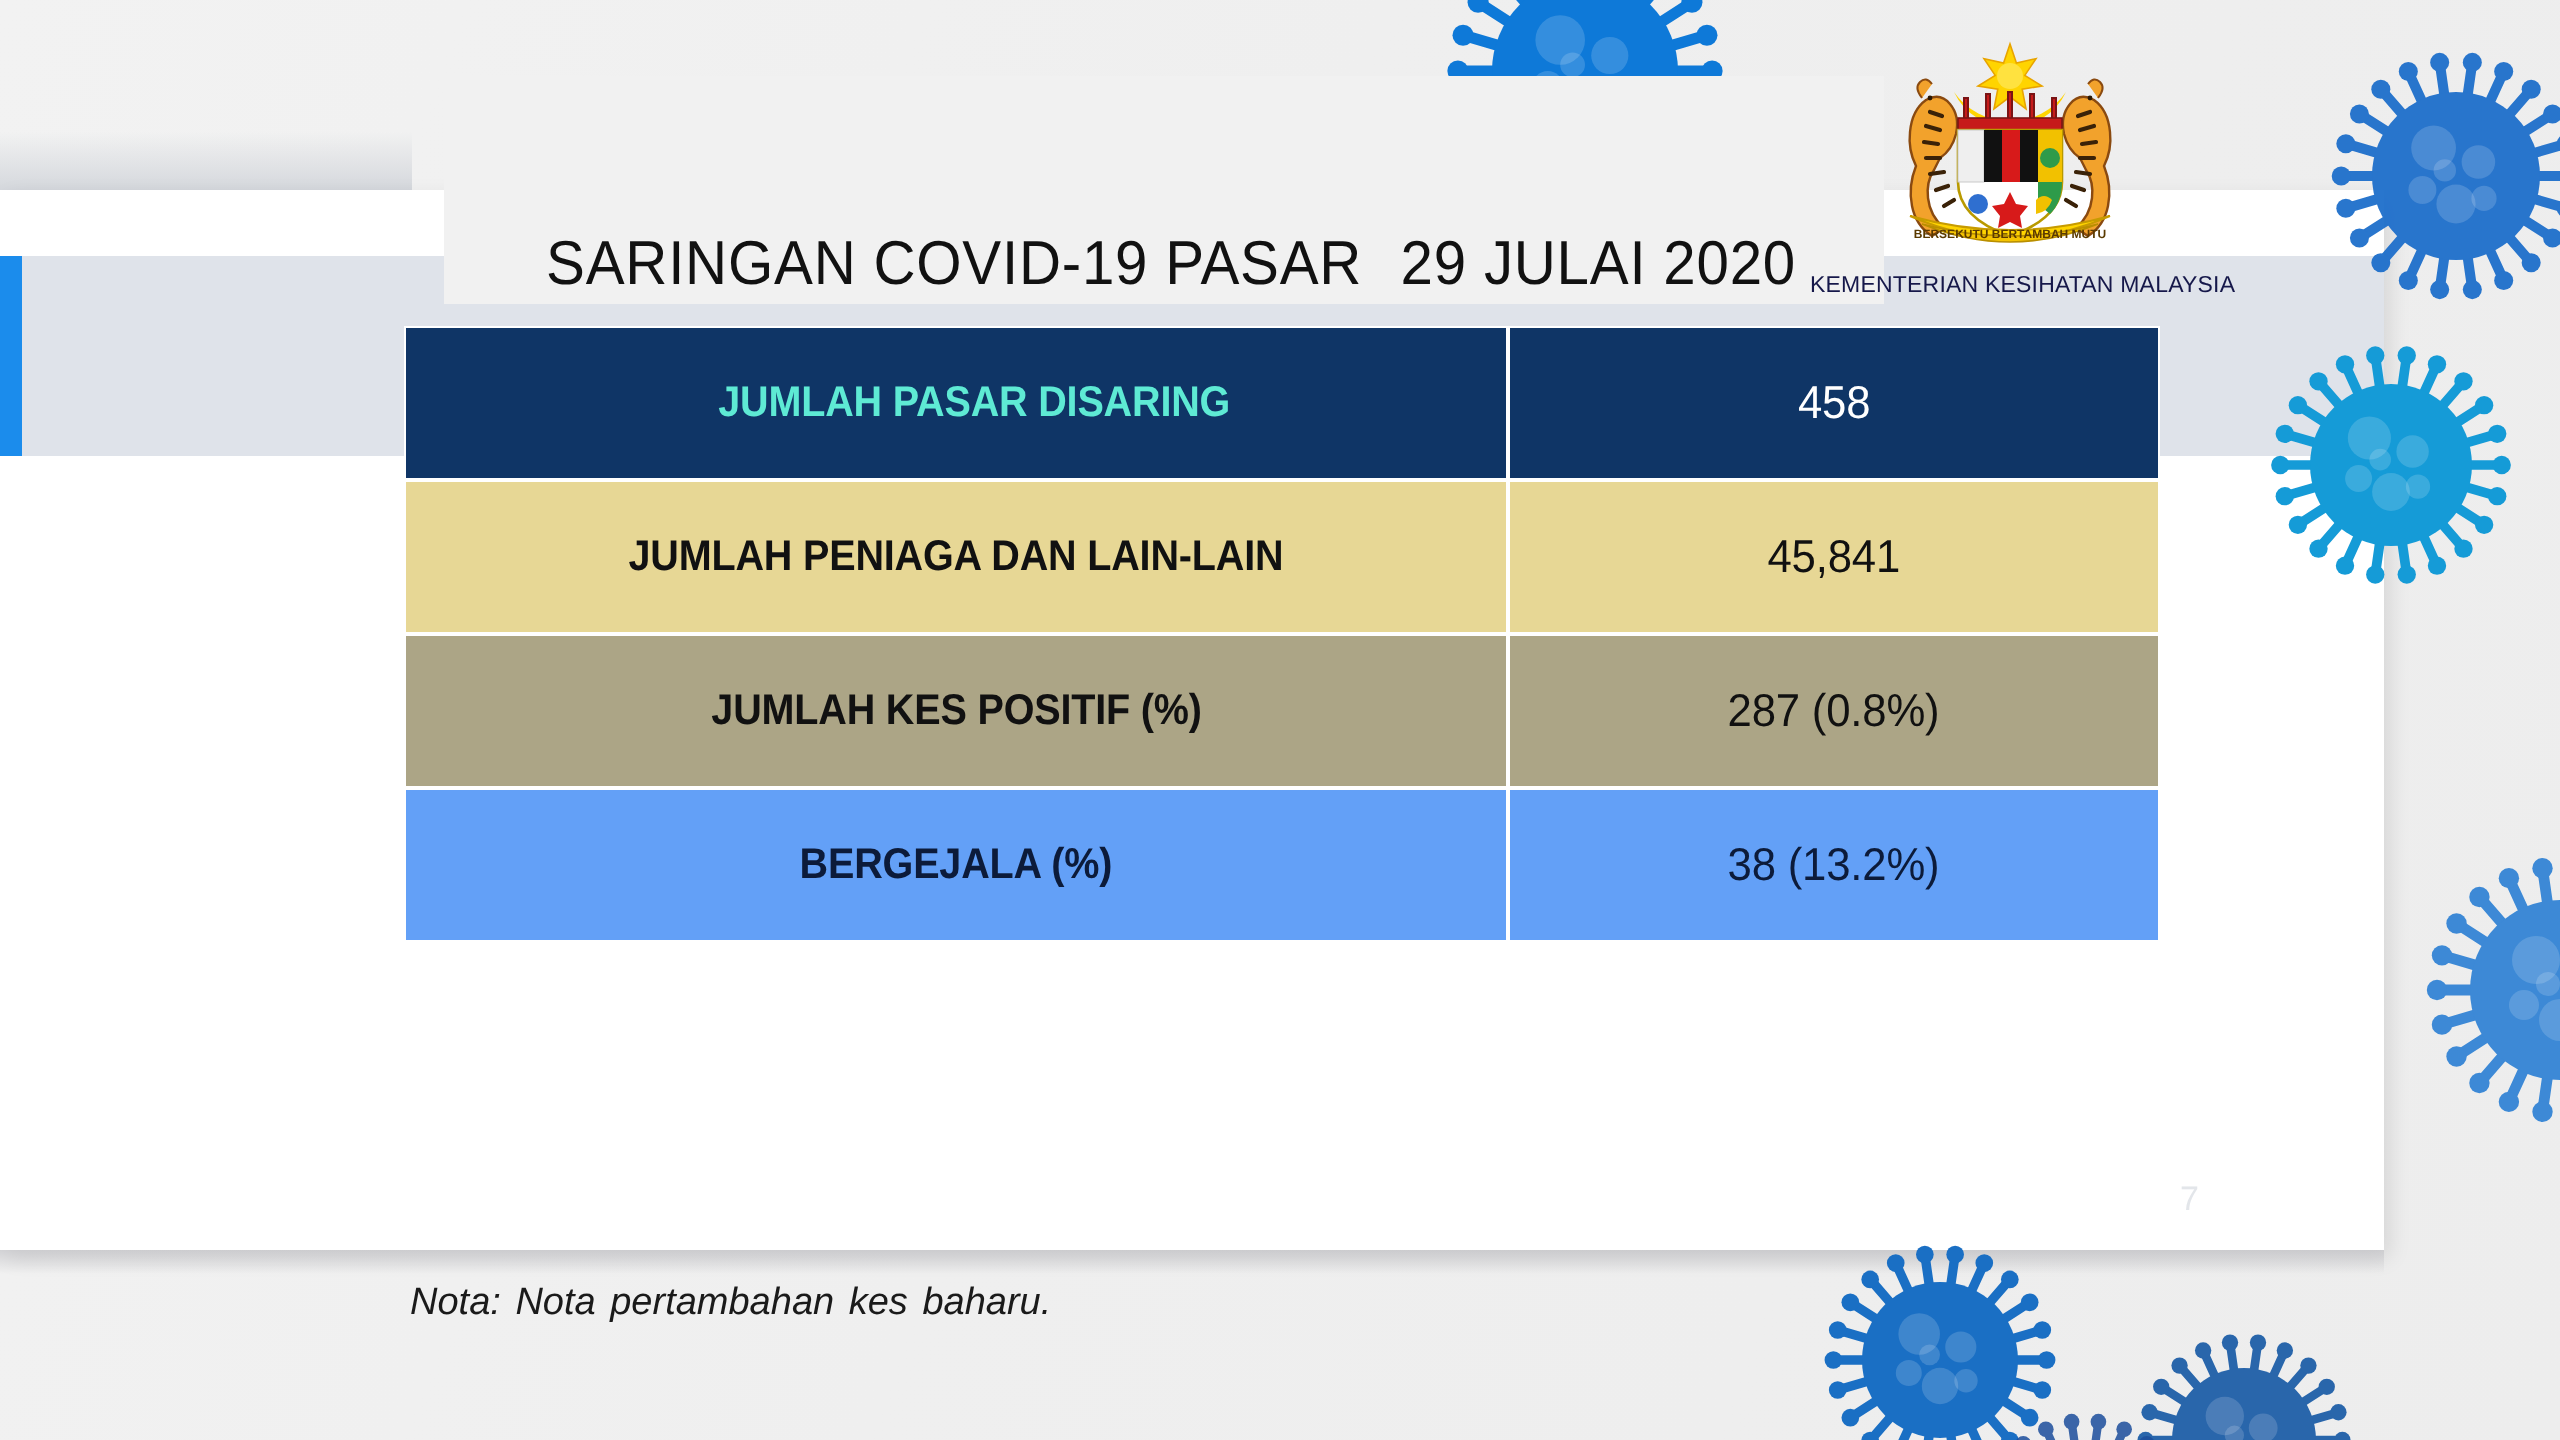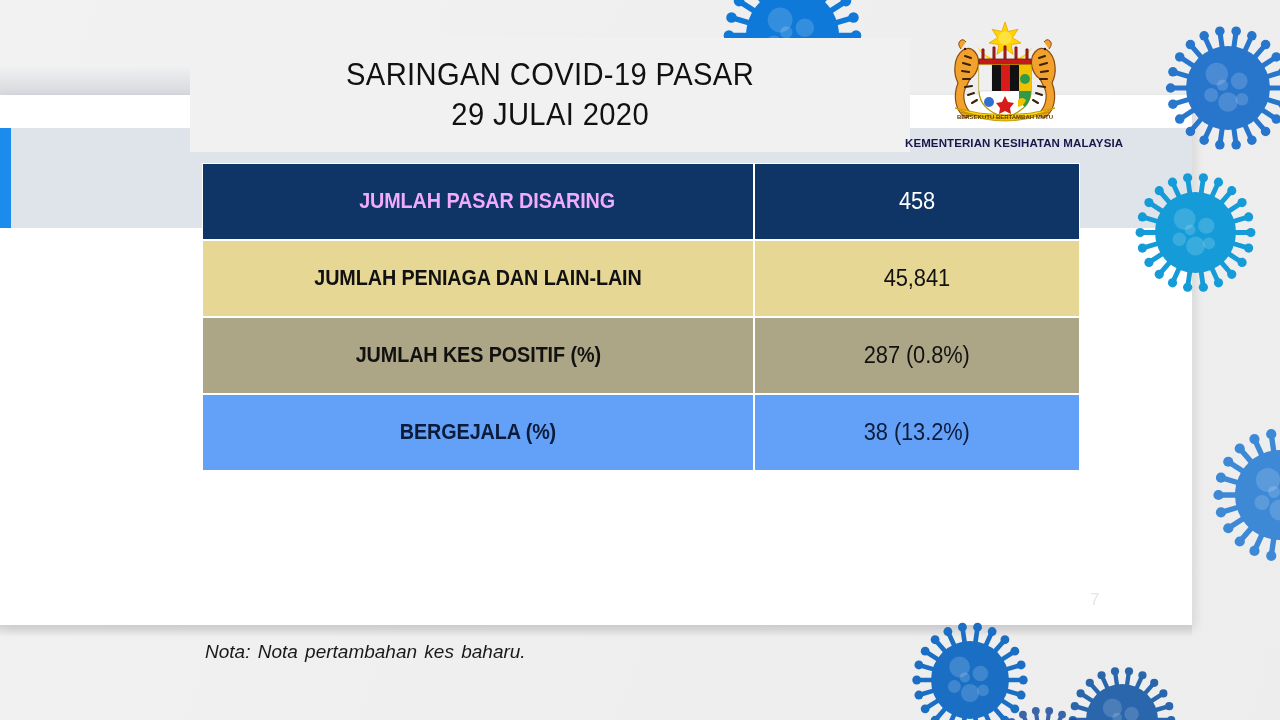--- a/index.html
+++ b/index.html
@@ -74,28 +74,28 @@
   
   .virus {
     position: absolute;
     pointer-events: none;
   }
   .virus svg { display: block; }
 
   
   #title-box {
     position: absolute;
-    left: 190px;
+    left: 222px;
     top: 38px;
     width: 720px;
     height: 114px;
     background: #f1f1f1;
     display: flex;
-    flex-direction: column;
-    align-items: center;
+    flex-direction: row;
+    align-items: flex-end;
     justify-content: center;
   }
   .title-line {
     font-size: 31px;
     font-weight: 400;
     letter-spacing: 0.4px;
     color: #111111;
     line-height: 1.30;
     white-space: nowrap;
     transform: scaleX(0.94);
@@ -105,21 +105,21 @@
   #logo-block {
     position: absolute;
     left: 905px;
     top: 16px;
     width: 200px;
     text-align: center;
   }
   #crest-wrap { height: 120px; }
   #ministry-name {
     font-size: 11.5px;
-    font-weight: bold;
+    font-weight: normal;
     color: #16184a;
     letter-spacing: 0.1px;
     margin-top: 1px;
     white-space: nowrap;
   }
 
   
   #stats-table {
     position: absolute;
     left: 202px;
@@ -650,21 +650,21 @@
         <text x="100" y="103" font-size="6" font-weight="bold" text-anchor="middle" fill="#5A3A00" font-family="Liberation Sans, sans-serif">BERSEKUTU  BERTAMBAH MUTU</text>
       </g>
     </svg>
   </div>
   <div id="ministry-name">KEMENTERIAN KESIHATAN MALAYSIA</div>
 </div>
 
 <table id="stats-table">
   <tbody>
       <tr>
-        <td class="col-label" style="background: rgb(15, 53, 102); color: #f0abfc; padding-left: 24px;"><span class="cell-label">JUMLAH PASAR DISARING</span></td>
+        <td class="col-label" style="background: rgb(15, 53, 102); color: #5eead4; padding-left: 24px;"><span class="cell-label">JUMLAH PASAR DISARING</span></td>
         <td class="col-value" style="background: rgb(15, 53, 102); color: rgb(255, 255, 255);"><span class="cell-value">458</span></td>
       </tr>
       <tr>
         <td class="col-label" style="background: rgb(231, 215, 149); color: rgb(17, 17, 17); text-align: center;"><span class="cell-label">JUMLAH PENIAGA DAN LAIN-LAIN</span></td>
         <td class="col-value" style="background: rgb(231, 215, 149); color: rgb(17, 17, 17); margin-left: 16px;"><span class="cell-value">45,841</span></td>
       </tr>
       <tr>
         <td class="col-label" style="background: rgb(172, 165, 134); color: rgb(17, 17, 17);"><span class="cell-label">JUMLAH KES POSITIF (%)</span></td>
         <td class="col-value" style="background: rgb(172, 165, 134); color: rgb(17, 17, 17);"><span class="cell-value">287 (0.8%)</span></td>
       </tr>

